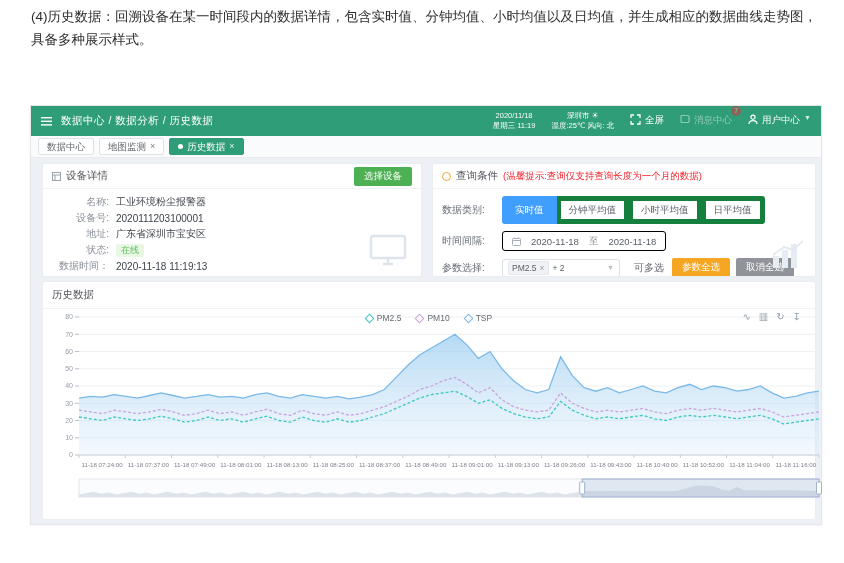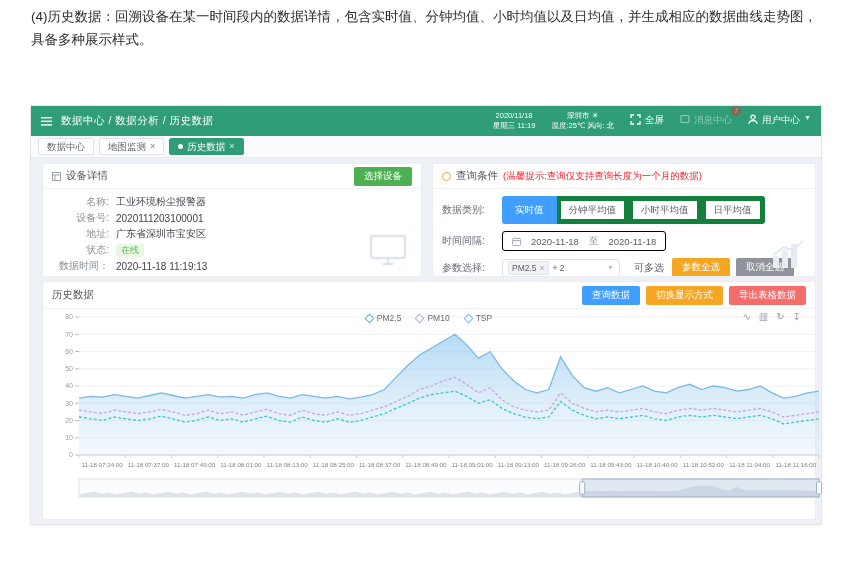--- a/index.html
+++ b/index.html
@@ -253,25 +253,20 @@
                 <path d="M2 14 L13 6 L22 9 L32 0 L32 2 L22 11 L13 8 L2 16 Z" fill="#dfe7f0"></path>
               </g>
             </svg>
         </span>
       </div>
     </div>
 
     <div class="panel history-panel">
       <div class="hist-header">
         <span>历史数据</span>
-        <span class="hist-buttons" id="hist-buttons">
-            <button class="btn blue">查询数据</button>
-            <button class="btn orange">切换显示方式</button>
-            <button class="btn red">导出表格数据</button>
-          </span>
       </div>
       <div class="chart-wrap">
         <div class="legend" id="chart-legend">
             <span class="legend-item">
               <span class="legend-marker" style="border-color:#3ec8c0"></span>
               <span>PM2.5</span>
             </span>
             <span class="legend-item">
               <span class="legend-marker" style="border-color:#c9a3dd"></span>
               <span>PM10</span>

